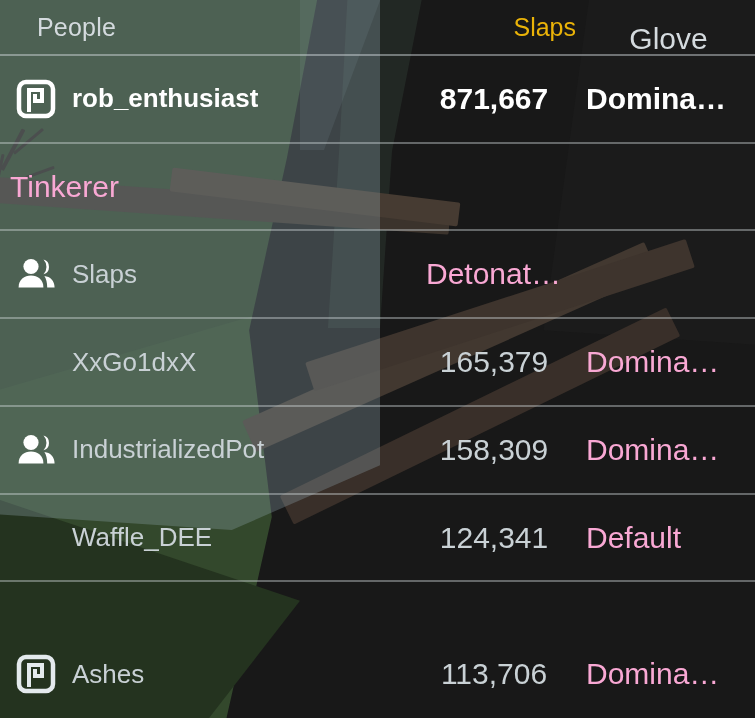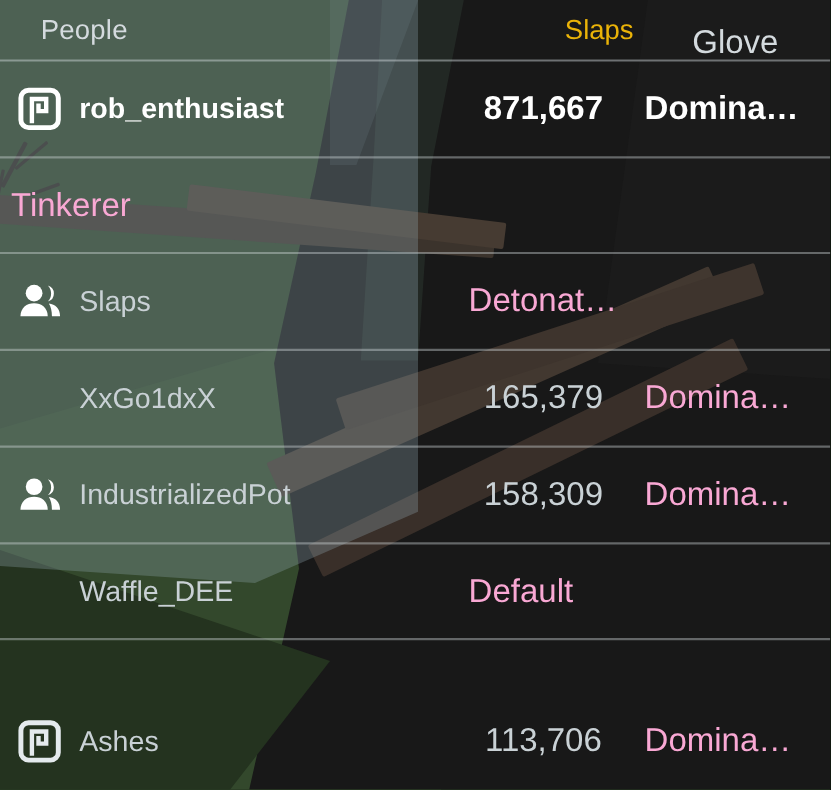--- a/index.html
+++ b/index.html
@@ -303,20 +303,21 @@
       </div>
       <div class="col-slaps value">158,309</div>
       <div class="col-glove glove">Domina…</div>
     </div>
 
     <div class="row entry">
       <div class="col-people">
         <span class="badge-slot"></span>
         <span class="pname">Waffle_DEE</span>
       </div>
+      <div class="col-slaps value">124,341</div>
       <div class="col-glove glove">Default</div>
     </div>
 
     <div class="row entry">
       <div class="col-people">
         <span class="badge-slot icon-premium">
           <svg width="40" height="40" viewBox="0 0 40 40">
             <rect x="3" y="3" width="34" height="34" rx="7" ry="7" fill="none" stroke="#e4eaed" stroke-width="4.5"></rect>
             <path d="M13 31 L13 11 L26 11 L26 22 L19 22 L19 17" fill="none" stroke="#e4eaed" stroke-width="4" stroke-linecap="square" stroke-linejoin="miter"></path>
           </svg>

